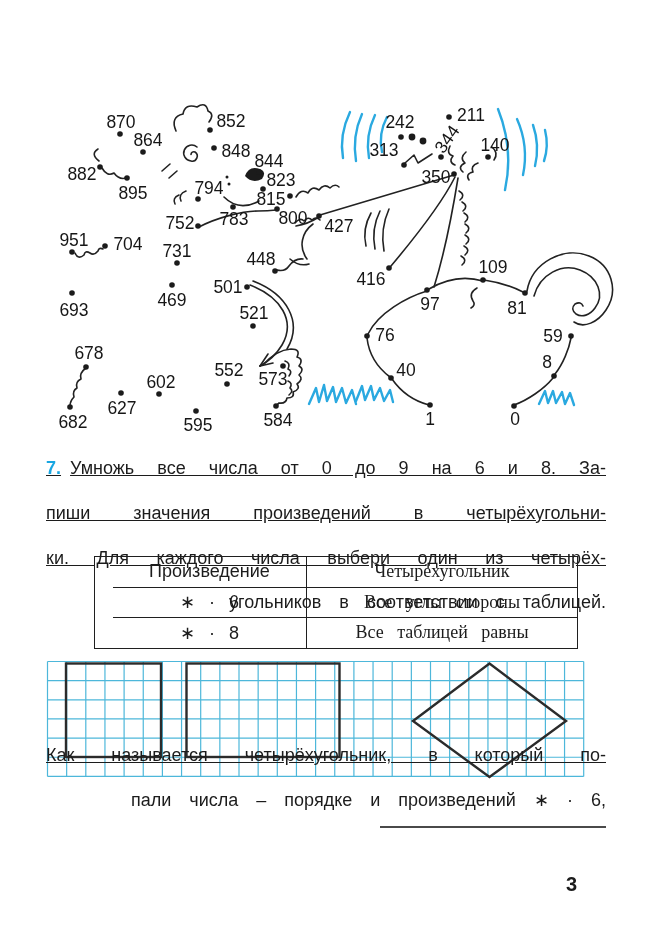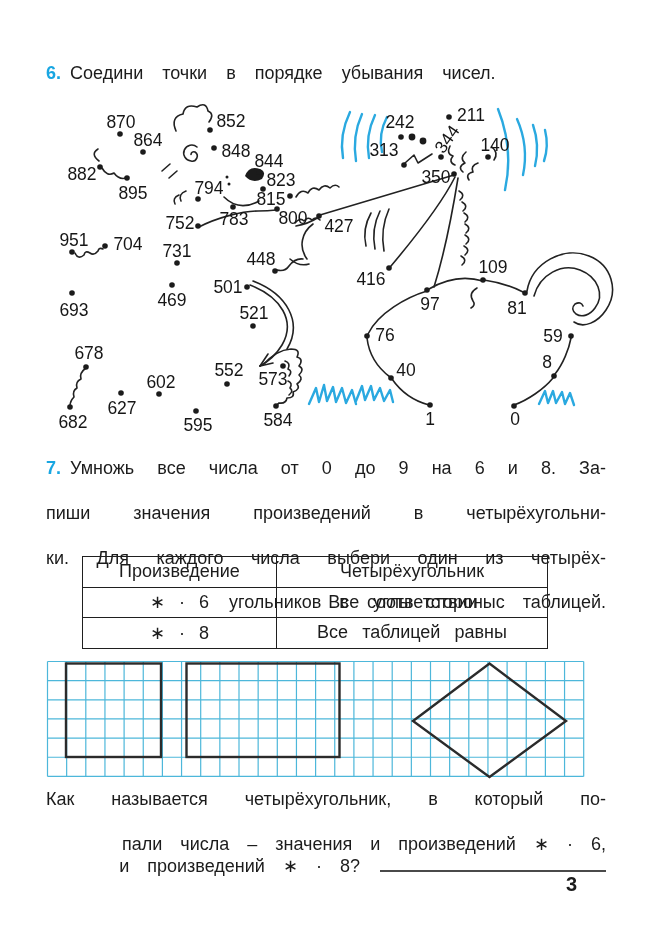--- a/index.html
+++ b/index.html
@@ -1,34 +1,34 @@
 <!DOCTYPE html>
 <html><head>
 <meta charset="utf-8">
 <style>
   html,body{margin:0;padding:0;background:#ffffff;}
   .page{position:relative;width:650px;height:937px;background:#ffffff;overflow:hidden;
         font-family:"Liberation Sans",sans-serif;color:#1c1c1c;}
   .layer{position:absolute;left:0;top:0;width:650px;height:937px;}
   .txt{position:absolute;font-size:18px;line-height:22.4px;color:#1c1c1c;}
   .marker{color:#18a6e2;font-weight:bold;margin-right:9px;}
-  .jline{text-align:justify;}
+  .jline{text-align:justify;text-decoration:underline;}
   .jline::after{content:"";display:inline-block;width:100%;height:0;}
   .wide{word-spacing:13px;text-align:right;}
   .title6{left:46px;top:62px;width:540px;word-spacing:14px;}
   .p7{left:46px;top:457px;width:560px;}
-  .q{left:46px;top:788px;width:560px;}
+  .q{left:46px;top:744px;width:560px;}
   .blank{display:inline-block;width:226px;border-bottom:2.2px solid #4a4a4a;height:14px;margin-left:20px;}
-  .tablewrap{position:absolute;left:82px;top:556px;width:464px;border:1.8px solid #1f1f1f;}
+  .tablewrap{position:absolute;left:94px;top:556px;width:464px;border:1.8px solid #1f1f1f;padding-left:18px;}
   .trow{display:flex;border-top:1.6px solid #1f1f1f;}
   .trow:first-child{border-top:none;}
   .tcell{height:29.5px;display:flex;align-items:center;justify-content:center;
          font-size:18px;word-spacing:9px;}
   .c1{width:193px;border-right:1.6px solid #1f1f1f;}
-  .c2{flex:1;}
+  .c2{flex:1;font-family:Liberation Serif, serif;}
   .pagenum{position:absolute;left:566px;top:873px;font-size:20px;font-weight:bold;}
   #dots-layer text{font-family:"Liberation Sans",sans-serif;font-size:17.5px;fill:#161616;
                    text-anchor:middle;dominant-baseline:central;}
 </style>
 </head>
 <body>
 
 <div class="page">
 
   <svg class="layer" viewBox="0 0 650 937">
@@ -242,23 +242,20 @@
         <text x="406" y="370">40</text>
         <circle cx="554" cy="376" r="2.8" fill="#1b1b1b"></circle>
         <text x="547" y="362">8</text>
         <circle cx="430" cy="405" r="2.8" fill="#1b1b1b"></circle>
         <text x="430" y="419">1</text>
         <circle cx="514" cy="406" r="2.8" fill="#1b1b1b"></circle>
         <text x="515" y="419">0</text>
       </g>
   </svg>
 
-  <div class="txt title6">
-    <span class="marker">6.</span><span>Соедини точки в порядке убывания чисел.</span>
-  </div>
 
   <div class="txt p7">
     <div class="jline">
       <span class="marker">7.</span><span>Умножь все числа от 0 до 9 на 6 и 8. За-</span>
     </div>
     <div class="jline">пиши значения произведений в четырёхугольни-</div>
     <div class="jline">ки. Для каждого числа выбери один из четырёх-</div>
     <div class="wide">угольников в соответствии с таблицей.</div>
   </div>
 
@@ -272,20 +269,20 @@
       <div class="tcell c2">Все углы стороны</div>
     </div>
     <div class="trow">
       <div class="tcell c1">∗ · 8</div>
       <div class="tcell c2">Все таблицей равны</div>
     </div>
   </div>
 
   <div class="txt q">
     <div class="jline">Как называется четырёхугольник, в который по-</div>
-    <div class="wide">пали числа – значения и произведений ∗ · 6,</div>
+    <div class="wide">пали числа – порядке и произведений ∗ · 6,</div>
     <div class="wide">
-      <span>и произведений ∗ · 8?</span><span class="blank"></span>
+      <span class="blank"></span>
     </div>
   </div>
 
   <div class="pagenum">3</div>
 </div>
 
 </body></html>

